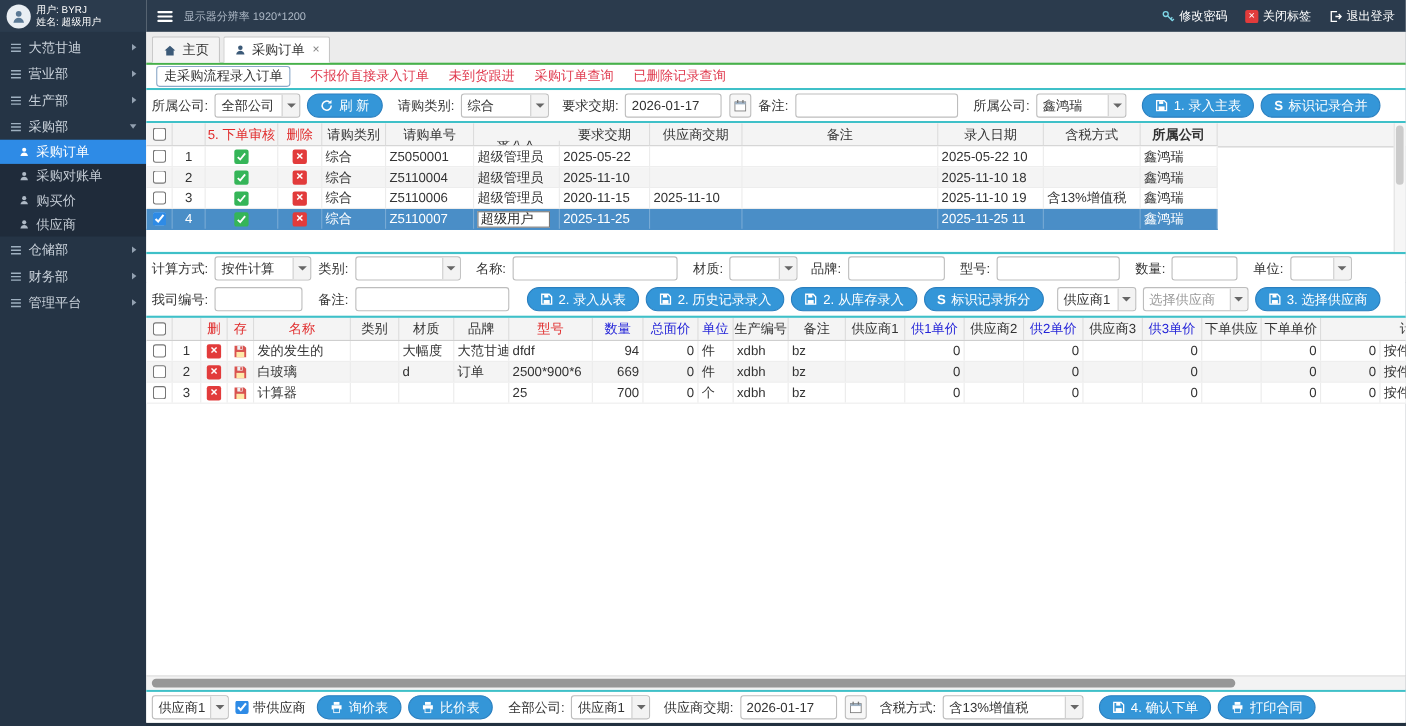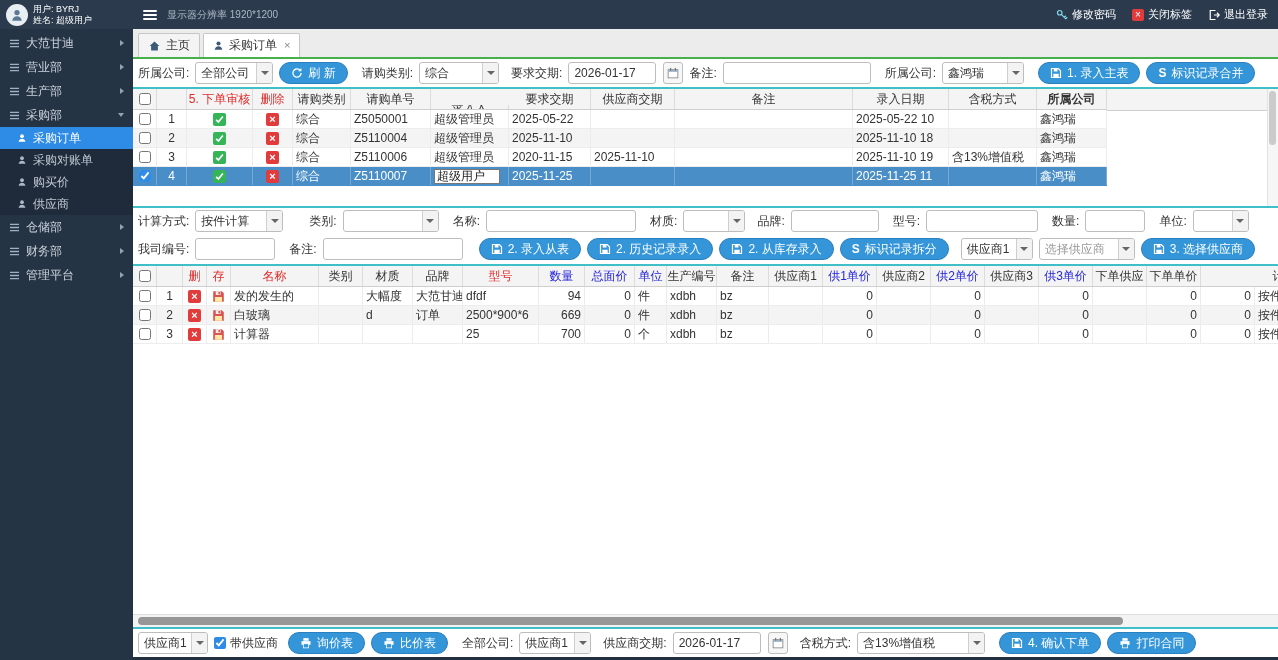--- a/index.html
+++ b/index.html
@@ -247,20 +247,27 @@
       <div class="tab active">
         <svg width="11" height="11" viewBox="0 0 16 16">
             <circle cx="8" cy="5" r="3" fill="#3c5a78"></circle>
             <path d="M2.5 14c.5-3.5 3-5 5.5-5s5 1.5 5.5 5z" fill="#3c5a78"></path>
           </svg>
         <span>采购订单</span>
         <span class="tab-close">×</span>
       </div>
     </div>
 
+    <div id="subtabs">
+      <span class="subtab active">走采购流程录入订单</span>
+      <span class="subtab">不报价直接录入订单</span>
+      <span class="subtab">未到货跟进</span>
+      <span class="subtab">采购订单查询</span>
+      <span class="subtab">已删除记录查询</span>
+    </div>
 
     <div id="filter1" class="filter-row">
       <span class="flabel">所属公司:</span>
       <div class="combo" style="width:78px">
         <span class="val">全部公司</span>
         <span class="arr">
             <span class="tri-d"></span>
           </span>
       </div>
       <button class="btn">
@@ -440,21 +447,21 @@
     </div>
 
     <div id="filter2" class="filter-row">
       <span class="flabel">计算方式:</span>
       <div class="combo" style="width:88px">
         <span class="val">按件计算</span>
         <span class="arr">
             <span class="tri-d"></span>
           </span>
       </div>
-      <span class="flabel" style="margin-left:20px">类别:</span>
+      <span class="flabel" style="margin-left:0">类别:</span>
       <div class="combo" style="width:96px">
         <span class="val"></span>
         <span class="arr">
             <span class="tri-d"></span>
           </span>
       </div>
       <span class="flabel" style="margin-left:8px">名称:</span>
       <input class="tinput" style="width: 150px;" type="text" value="">
       <span class="flabel" style="margin-left:8px">材质:</span>
       <div class="combo" style="width:62px">

